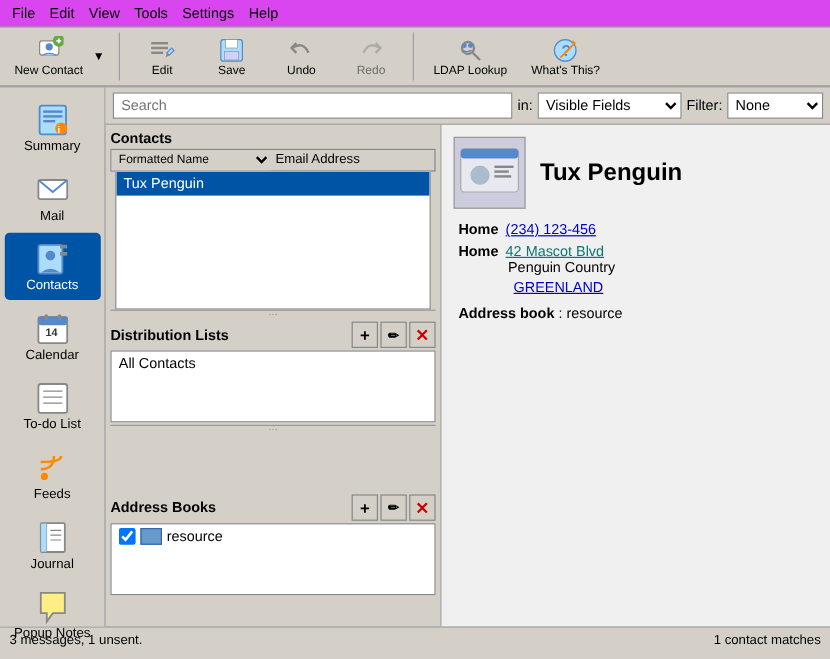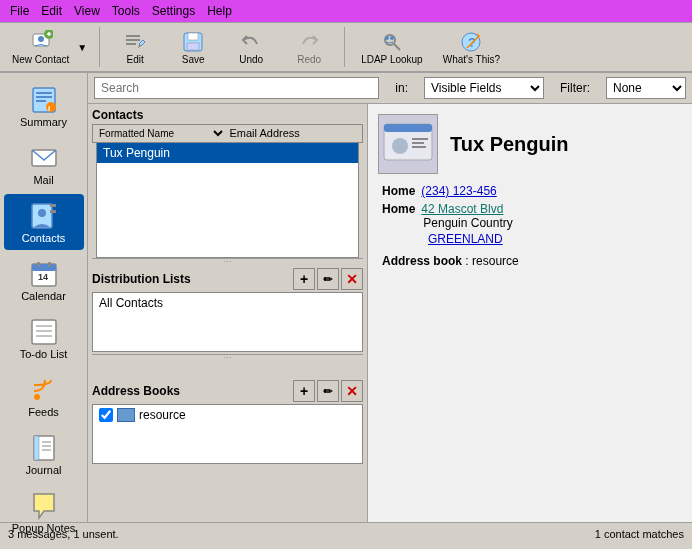--- a/index.html
+++ b/index.html
@@ -20,45 +20,45 @@
     .sidebar-item .label { font-size: 11px; text-align: left; }
     .search-input { flex: 1; padding: 3px 6px; border: 1px solid #888; background: white; font-size: 12px; }
 
     
     .left-panel { width: 280px; display: flex; flex-direction: column; border-right: 1px solid #a0a0a0; }
     .contacts-list { flex: 0 0 auto; height: 120px; margin: 0 4px; border: 1px solid #888; border-top: none; background: white; overflow-y: auto; }
     .contact-item { padding: 3px 6px; cursor: pointer; }
     .contact-item.selected { background: #0054a6; color: white; }
 
     
-    .distrib-section { margin: 4px 4px 16px 4px; }
+    .distrib-section { margin: 4px 4px 4px 4px; }
     .distrib-header { display: flex; align-items: center; justify-content: space-between; }
     .distrib-buttons { display: flex; gap: 2px; }
     .icon-btn { width: 22px; height: 22px; border: 1px solid #888; background: #d4d0c8; cursor: pointer; display: flex; align-items: center; justify-content: center; font-size: 14px; font-weight: bold; }
     .distrib-list { height: 60px; border: 1px solid #888; background: white; margin-top: 2px; overflow-y: auto; }
     .distrib-item { padding: 3px 6px; }
 
     
     .addrbook-section { margin: 4px 4px 0 4px; }
-    .addrbook-header { display: flex; align-items: center; justify-content: space-between; }
+    .addrbook-header { display: flex; align-items: center; justify-content: space-between; margin-top: 44px; }
     .addrbook-list { height: 60px; border: 1px solid #888; background: white; margin-top: 2px; overflow-y: auto; }
     .addrbook-item { display: flex; align-items: center; padding: 3px 6px; gap: 4px; }
 
     
     .right-panel { flex: 1; background: #f0f0f0; padding: 10px; }
     .contact-detail-header { display: flex; align-items: center; gap: 12px; margin-bottom: 10px; }
     .contact-photo { width: 60px; height: 60px; background: #ccccdd; border: 1px solid #999; display: flex; align-items: center; justify-content: center; overflow: hidden; }
     .contact-photo svg { width: 56px; height: 56px; }
     .contact-fields { margin-left: 4px; }
 
     
     .statusbar { height: 22px; background: #d4d0c8; border-top: 1px solid #a0a0a0; display: flex; align-items: center; justify-content: space-between; padding: 0 8px; font-size: 11px; }
 
     
-    .search-area { display: flex; align-items: center; padding: 4px 6px; gap: 12px; background: #d4d0c8; border-bottom: 1px solid #a0a0a0; }
+    .search-area { display: flex; align-items: center; padding: 4px 6px; gap: 0; background: #d4d0c8; border-bottom: 1px solid #a0a0a0; }
     .filter-select { padding: 2px; font-size: 12px; border: 1px solid #888; background: white; min-width: 80px; }
   </style>
 </head>
 <body>
 
 <div style="background:#d946ef; display:flex; align-items:flex-end; padding:2px 4px; border-bottom:1px solid #a0a0a0;">
   <span class="menubar-item">File</span>
   <span class="menubar-item">Edit</span>
   <span class="menubar-item">View</span>
   <span class="menubar-item">Tools</span>

